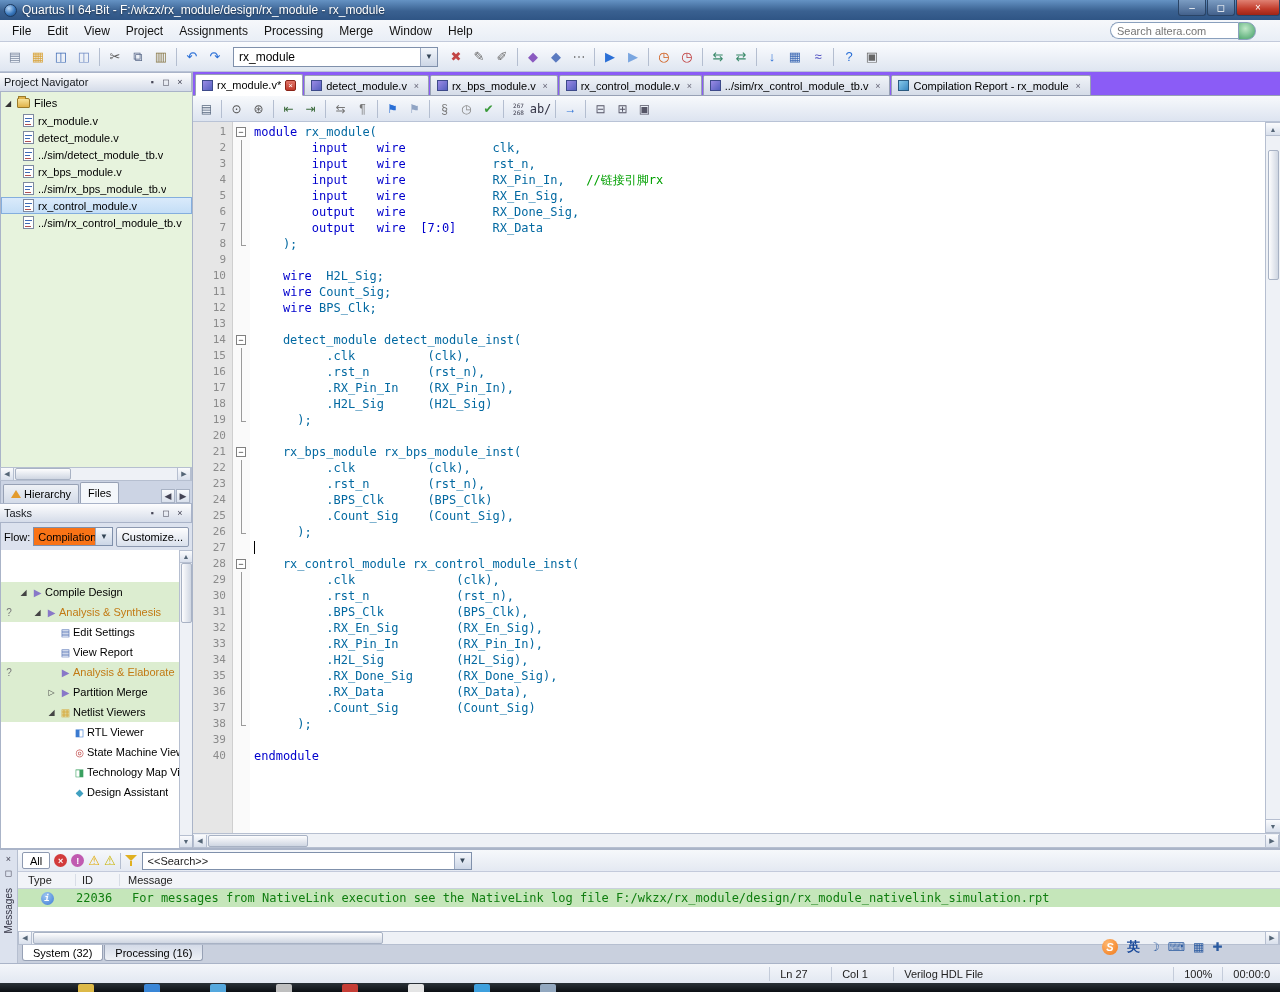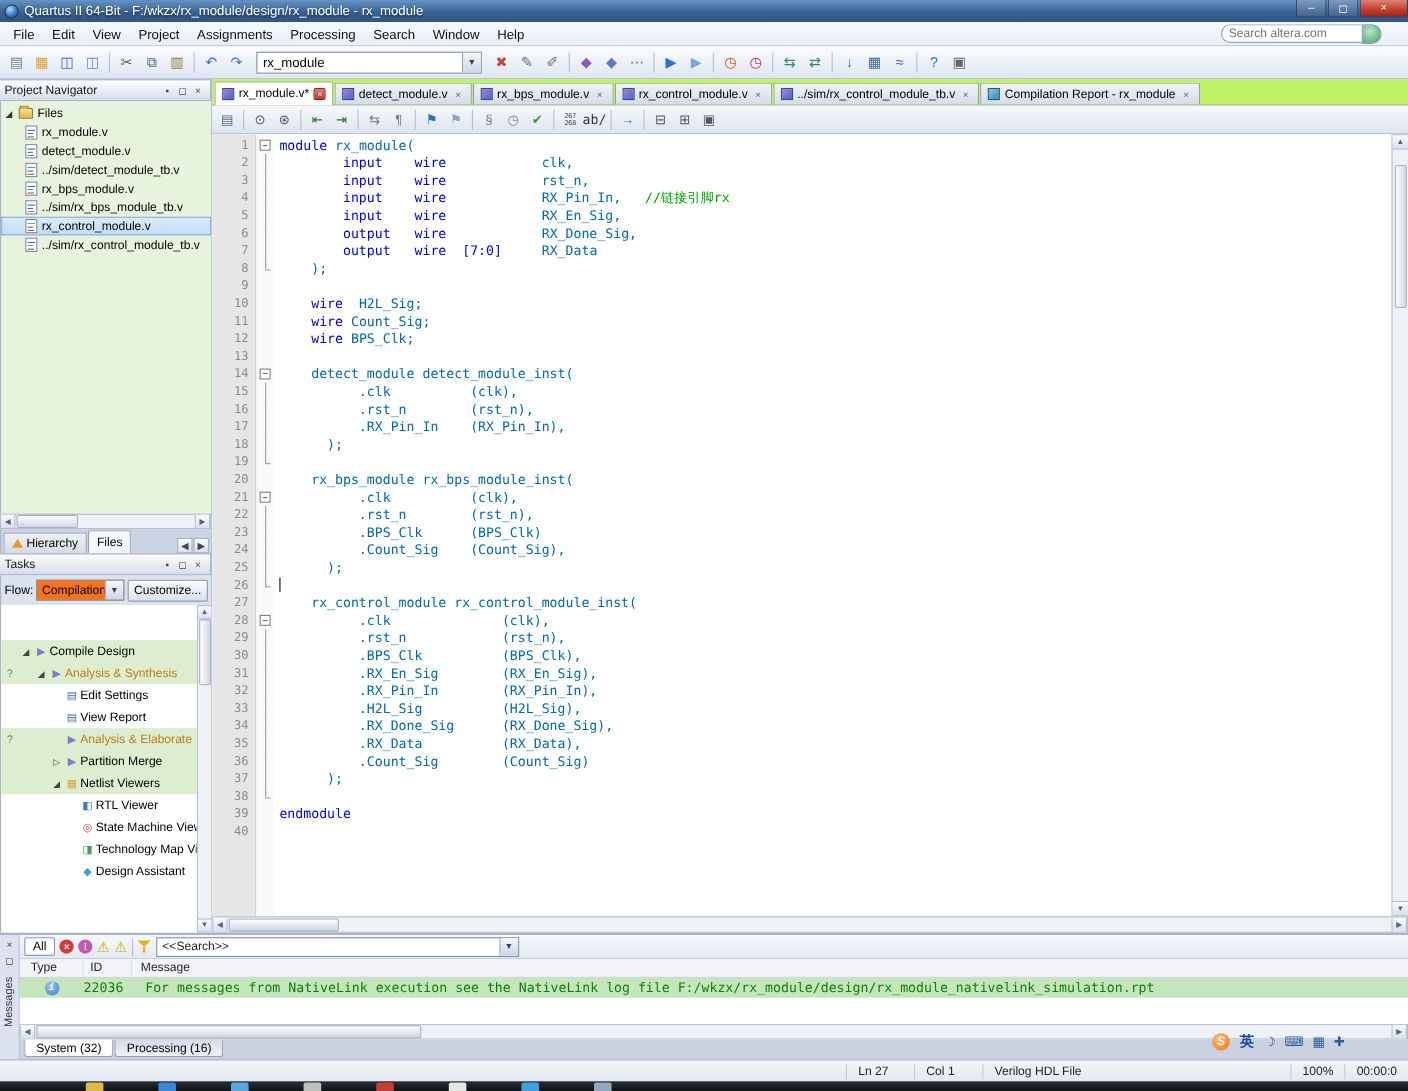--- a/index.html
+++ b/index.html
@@ -74,21 +74,21 @@
   .task-marker { width:13px; font-size:8px; color:#444; flex:none; text-align:center; }
   .task-icon { width:15px; font-size:10px; flex:none; text-align:center; }
   .task-label { overflow:hidden; }
   .task-label.orange { color:#c27a14; }
   .v-scrollbar { width:13px; flex:none; background:#eef1f6; border-left:1px solid #b6bfd0; display:flex; flex-direction:column; align-items:center; }
   .v-scrollbar .sb-arrow { width:12px; height:13px; border:1px solid #b6bfd0; border-left:none; border-right:none; }
   .v-thumb { width:11px; height:60px; background:linear-gradient(90deg,#fdfdfe,#cfd6e2); border:1px solid #a8b2c4; border-radius:2px; }
 
   
   #editor-col { flex:1; display:flex; flex-direction:column; min-width:0; }
-  #doc-tabs { height:24px; flex:none; display:flex; align-items:flex-end; background:#bef264; padding:3px 0 0 2px; border-bottom:1px solid #97a1b5; }
+  #doc-tabs { height:24px; flex:none; display:flex; align-items:flex-end; background:#8b5cf6; padding:3px 0 0 2px; border-bottom:1px solid #97a1b5; }
   .doc-tab { height:20px; display:flex; align-items:center; gap:4px; font-size:11px; padding:0 6px; border:1px solid #97a1b5; border-bottom:none; background:linear-gradient(#f0f3f8,#d5dce8); border-radius:2px 2px 0 0; margin-right:1px; white-space:nowrap; }
   .doc-tab.active { background:#fff; height:22px; margin-bottom:-1px; border-bottom:1px solid #fff; }
   .tab-icon { width:11px; height:11px; flex:none; background:linear-gradient(135deg,#9a8ae4,#5560c0); border:1px solid #3d4a8a; }
   .tab-icon.report { background:linear-gradient(135deg,#86c8ea,#3a88c0); border-color:#2a5a80; }
   .tab-close { font-size:9px; color:#667; width:11px; height:11px; display:flex; align-items:center; justify-content:center; }
   .tab-close.active { background:linear-gradient(#e2766a,#c0392b); color:#fff; border:1px solid #8a2418; border-radius:2px; font-size:8px; }
 
   #editor-toolbar { height:26px; flex:none; display:flex; align-items:center; background:linear-gradient(#f7f9fc,#dde4f0); border-bottom:1px solid #b9c3d6; padding:0 3px; gap:1px; }
   #editor-toolbar .tb-btn { width:21px; height:20px; font-size:12px; }
 
@@ -184,21 +184,21 @@
   </div>
 
   <div id="menubar">
     <div style="display:flex;">
         <div class="menu-item">File</div>
         <div class="menu-item">Edit</div>
         <div class="menu-item">View</div>
         <div class="menu-item">Project</div>
         <div class="menu-item">Assignments</div>
         <div class="menu-item">Processing</div>
-        <div class="menu-item">Search</div>
+        <div class="menu-item">Merge</div>
         <div class="menu-item">Window</div>
         <div class="menu-item">Help</div>
       </div>
     <div id="menu-search">
       <input id="search-input" placeholder="Search altera.com" style="">
       <span id="search-go"></span>
     </div>
   </div>
 
   <div id="toolbar">
@@ -583,20 +583,21 @@
               <div class="code-line"><span class="tok-t">    );</span></div>
               <div class="code-line"></div>
               <div class="code-line"><span class="tok-t">    </span><span class="tok-k">wire</span><span class="tok-t">  H2L_Sig;</span></div>
               <div class="code-line"><span class="tok-t">    </span><span class="tok-k">wire</span><span class="tok-t"> Count_Sig;</span></div>
               <div class="code-line"><span class="tok-t">    </span><span class="tok-k">wire</span><span class="tok-t"> BPS_Clk;</span></div>
               <div class="code-line"></div>
               <div class="code-line"><span class="tok-t">    detect_module detect_module_inst(</span></div>
               <div class="code-line"><span class="tok-t">          .clk          (clk),</span></div>
               <div class="code-line"><span class="tok-t">          .rst_n        (rst_n),</span></div>
               <div class="code-line"><span class="tok-t">          .RX_Pin_In    (RX_Pin_In),</span></div>
+              <div class="code-line"><span class="tok-t">          .H2L_Sig      (H2L_Sig)</span></div>
               <div class="code-line"><span class="tok-t">      );</span></div>
               <div class="code-line"></div>
               <div class="code-line"><span class="tok-t">    rx_bps_module rx_bps_module_inst(</span></div>
               <div class="code-line"><span class="tok-t">          .clk          (clk),</span></div>
               <div class="code-line"><span class="tok-t">          .rst_n        (rst_n),</span></div>
               <div class="code-line"><span class="tok-t">          .BPS_Clk      (BPS_Clk)</span></div>
               <div class="code-line"><span class="tok-t">          .Count_Sig    (Count_Sig),</span></div>
               <div class="code-line"><span class="tok-t">      );</span></div>
               <div class="code-line"><span class="caret"></span></div>
               <div class="code-line"><span class="tok-t">    rx_control_module rx_control_module_inst(</span></div>

